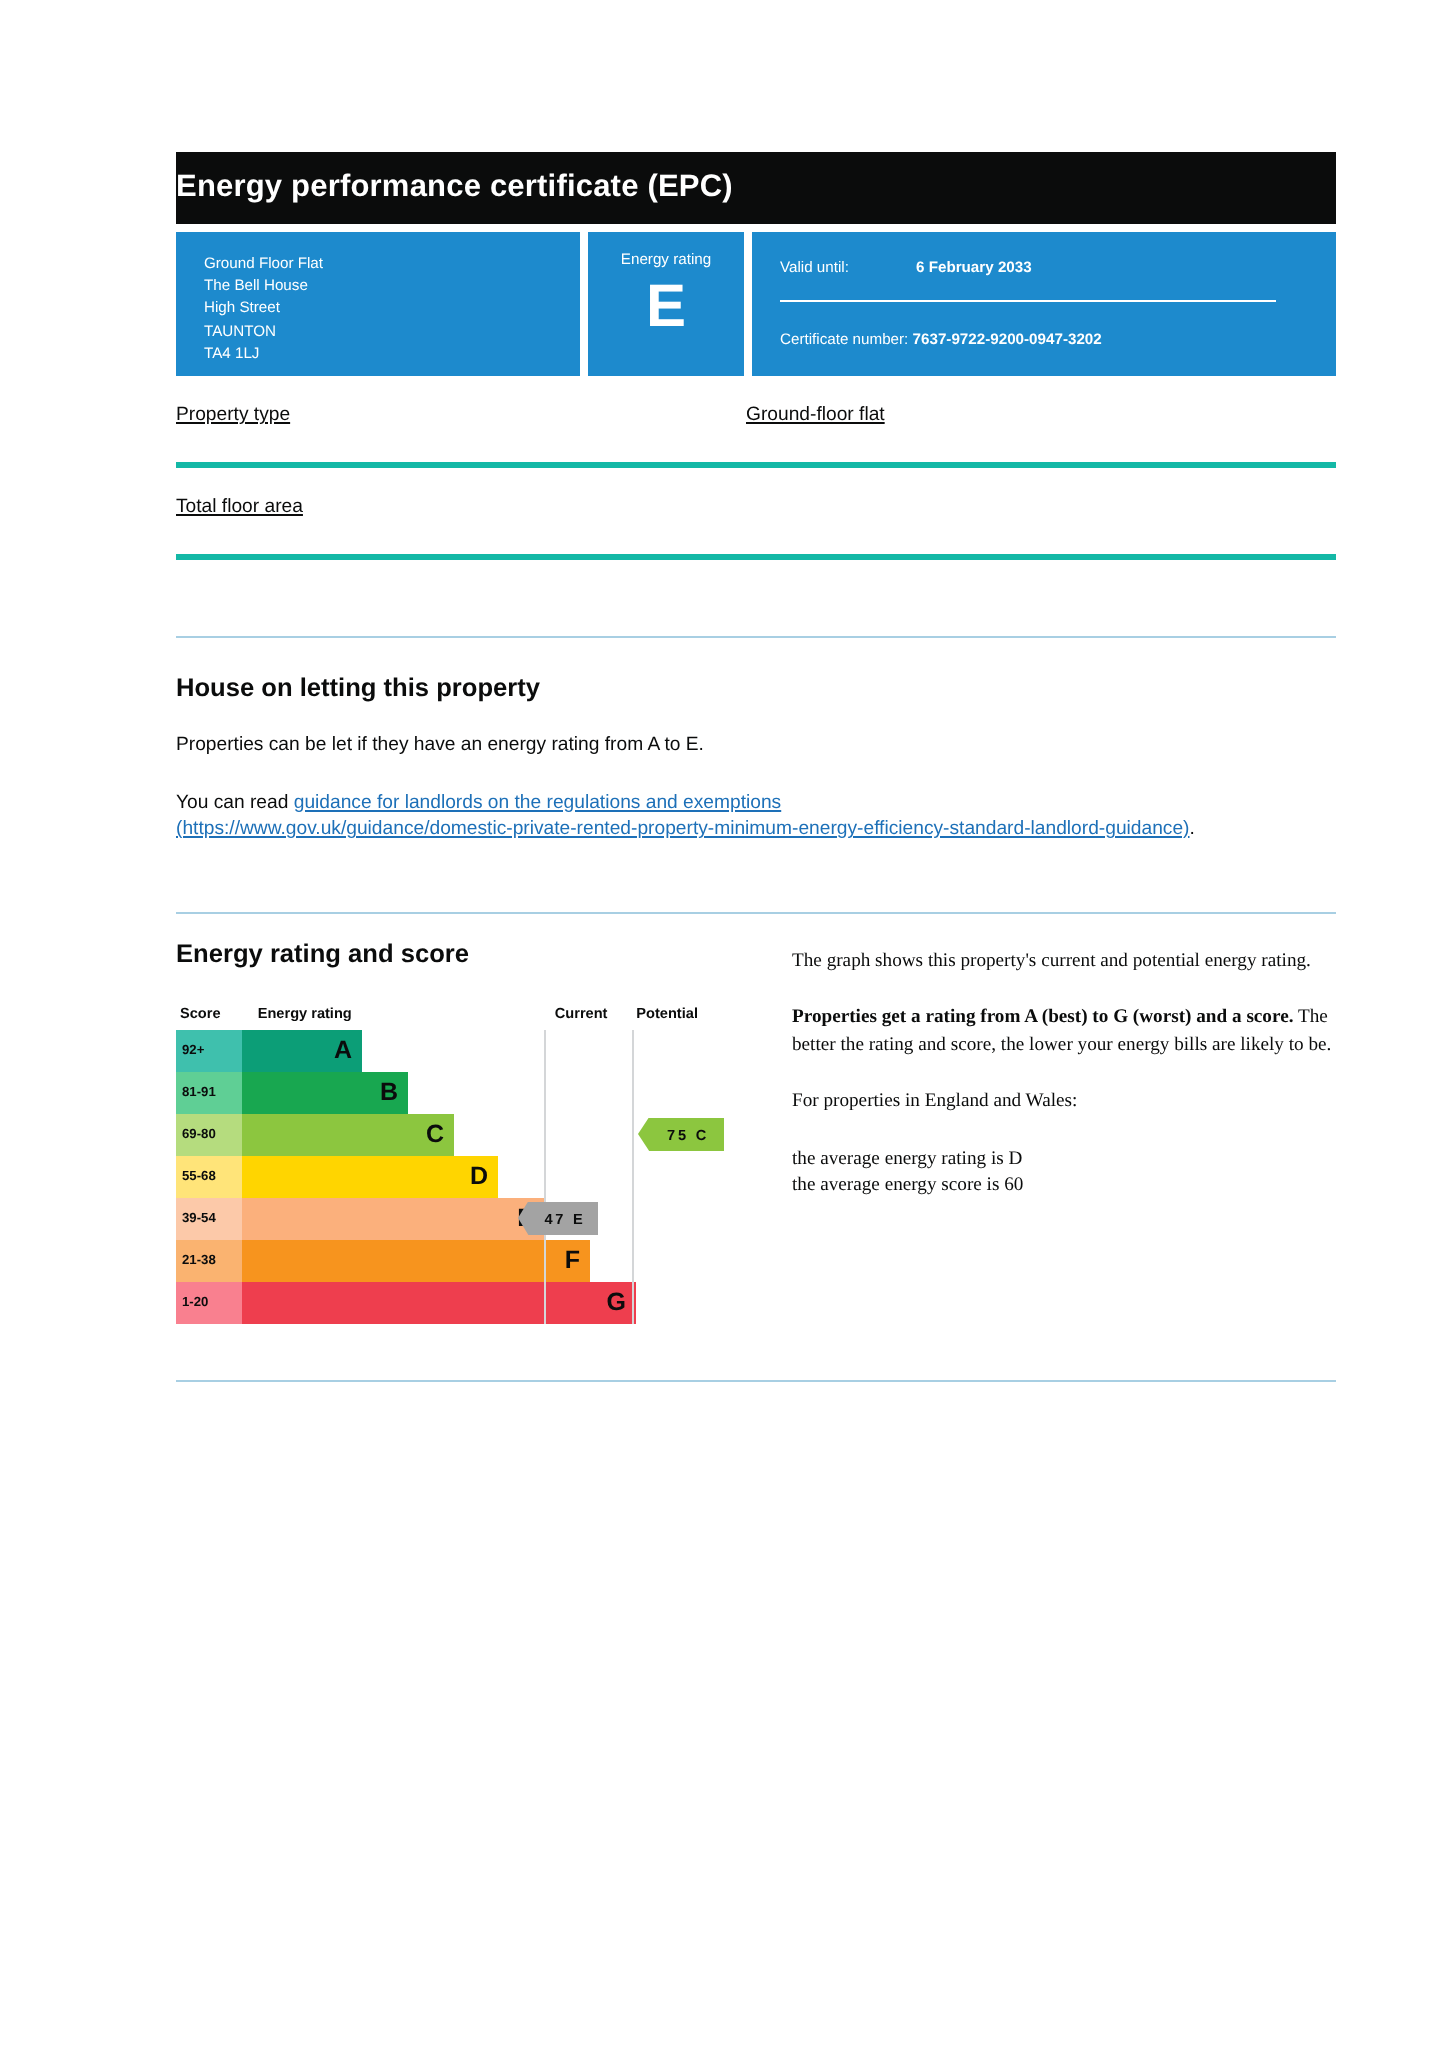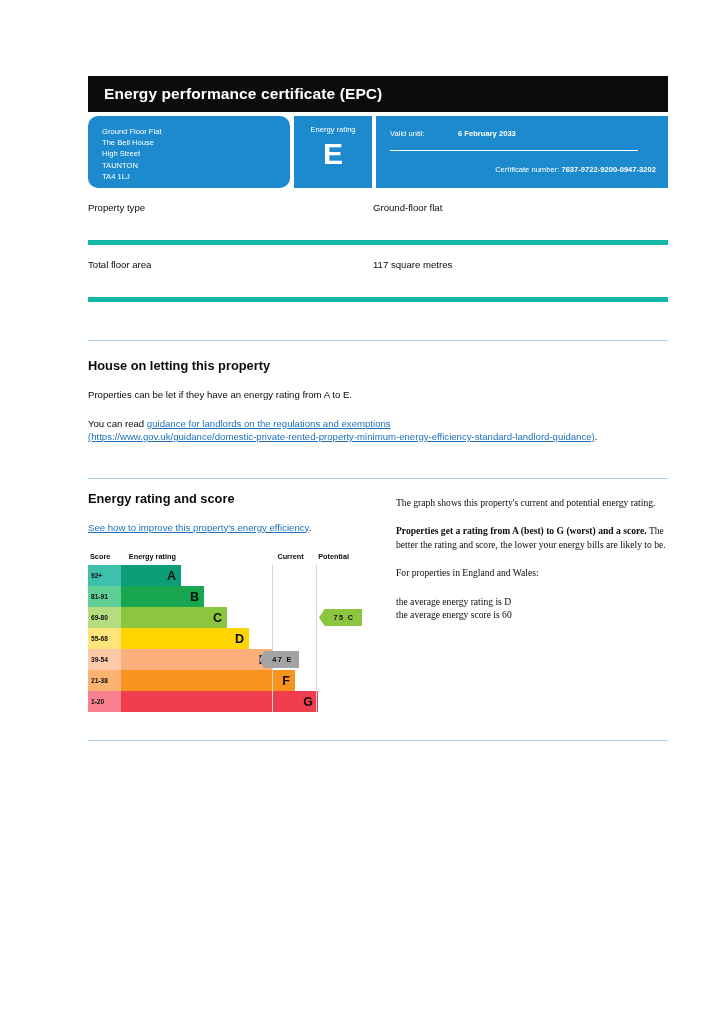--- a/index.html
+++ b/index.html
@@ -23,21 +23,20 @@
   }
 
   
   .title-bar {
     background: #0b0c0c;
     color: #ffffff;
     height: 36px;
     margin-top: 76px;
     display: flex;
     align-items: center;
-    padding-left: 16px;
     box-sizing: border-box;
   }
   .title-bar .title-text {
     font-size: 15.5px;
     font-weight: bold;
     letter-spacing: 0.1px;
   }
 
   
   .summary {
@@ -48,21 +47,20 @@
   .panel {
     background: #1d8acd;
     color: #ffffff;
     box-sizing: border-box;
   }
   .panel-address {
     width: 202px;
     padding: 10px 0 0 14px;
     font-size: 7.6px;
     line-height: 11.2px;
-    border-radius: 10px;
   }
   .panel-gap { width: 4px; background: #ffffff; }
   .panel-rating {
     width: 78px;
     padding-top: 9px;
     text-align: center;
   }
   .panel-rating .rating-label {
     font-size: 7.6px;
     line-height: 10px;
@@ -86,33 +84,33 @@
   .valid-row .vvalue { font-weight: bold; text-align: right; }
   .panel-validity .hairline {
     border-top: 1px solid #ffffff;
     margin: 11px 0 0 0;
     width: 248px;
   }
   .cert-row {
     font-size: 7.6px;
     line-height: 11px;
     margin-top: 13px;
-    text-align: right;
   }
   .cert-row .cvalue { font-weight: bold; }
 
   
   .detail-row {
     display: flex;
-    height: 57px;
+    height: 46px;
     align-items: flex-start;
     padding-top: 14px;
     box-sizing: border-box;
-    border-bottom: 5px solid #14b8a6;
+    border-bottom: 3px solid #14b8a6;
     font-size: 9.6px;
+    text-decoration: underline;
   }
   .detail-row:first-of-type { border-top: none; }
   .detail-row .dlabel { width: 285px; }
   .detail-row .dvalue { flex: 1; }
   .rule-blue {
     border-top: 1.6px solid #a8cfe3;
     margin: 0;
   }
 
   
@@ -253,21 +251,20 @@
     </div>
   </div>
 
   <div>
     <div class="detail-row">
       <span class="dlabel">Property type</span>
       <span class="dvalue">Ground-floor flat</span>
     </div>
     <div class="detail-row">
       <span class="dlabel">Total floor area</span>
-      <span class="dvalue">117 square metres</span>
     </div>
   </div>
 
   <div style="height:38px"></div>
   <div class="rule-blue"></div>
 
   <div>
     <h2 class="section-heading">House on letting this property</h2>
     <p class="body-text">Properties can be let if they have an energy rating from A to E.</p>
     <p class="body-text">
@@ -276,23 +273,20 @@
     </p>
   </div>
 
   <div style="height:34px"></div>
   <div class="rule-blue"></div>
 
   <div class="cols">
 
     <div class="col-left">
       <h2 class="section-heading">Energy rating and score</h2>
-      <p class="body-text">
-        <a class="doc-link" href="#">See how to improve this property's energy efficiency</a><span>.</span>
-      </p>
 
       <div class="epc-chart">
 
         <div class="epc-head">
           <span class="h-score">Score</span>
           <span class="h-rating">Energy rating</span>
           <span class="h-current">Current</span>
           <span class="h-potential">Potential</span>
         </div>
 

